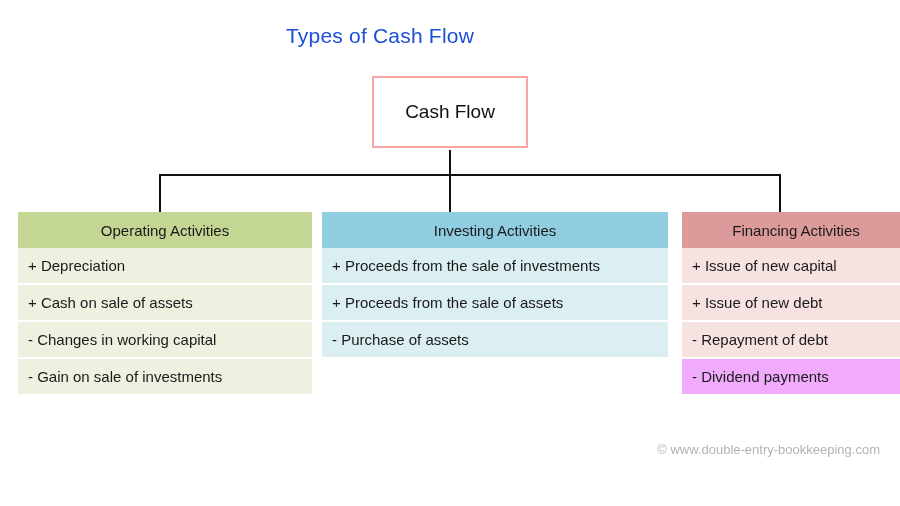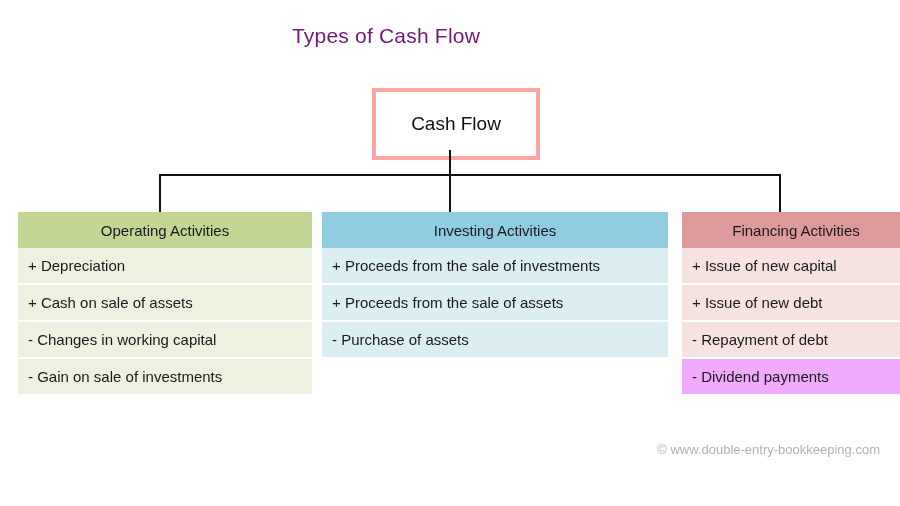--- a/index.html
+++ b/index.html
@@ -15,37 +15,37 @@
 
   #canvas {
     position: relative;
     width: 900px;
     height: 506px;
   }
 
   
   .chart-title {
     position: absolute;
-    left: 16px;
+    left: 10px;
     top: 24px;
     width: 740px;
     text-align: center;
     font-size: 21px;
-    color: #701a75;
+    color: #1d4ed8;
     letter-spacing: 0.2px;
   }
 
   
   .root-box {
     position: absolute;
     left: 372px;
-    top: 88px;
-    width: 168px;
+    top: 76px;
+    width: 156px;
     height: 72px;
-    border: 4px solid #fca5a5;
+    border: 2px solid #fca5a5;
     background: #ffffff;
     display: flex;
     align-items: center;
     justify-content: center;
   }
   .root-box-label {
     font-size: 19px;
     color: #111111;
   }
 

